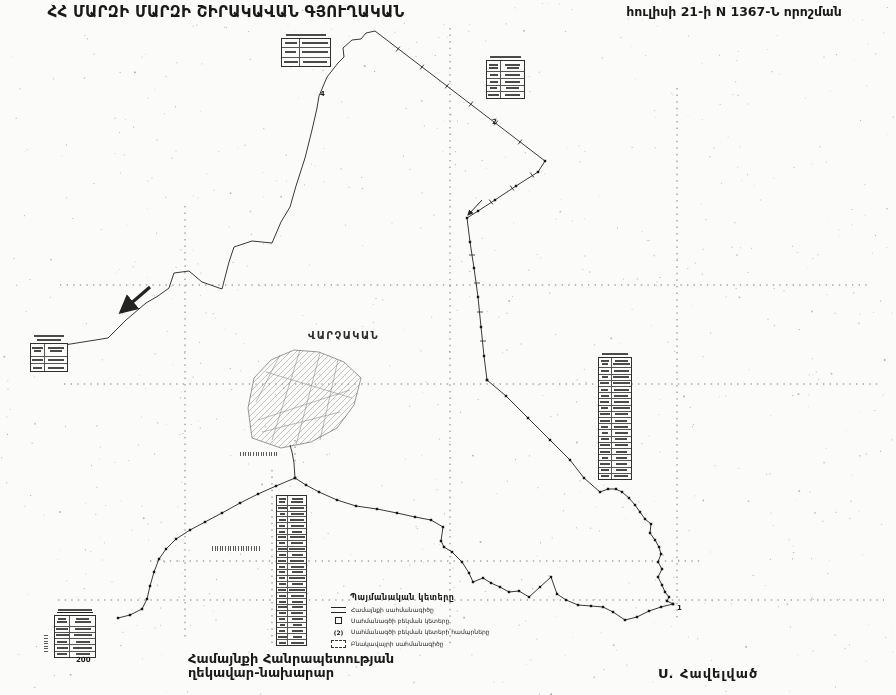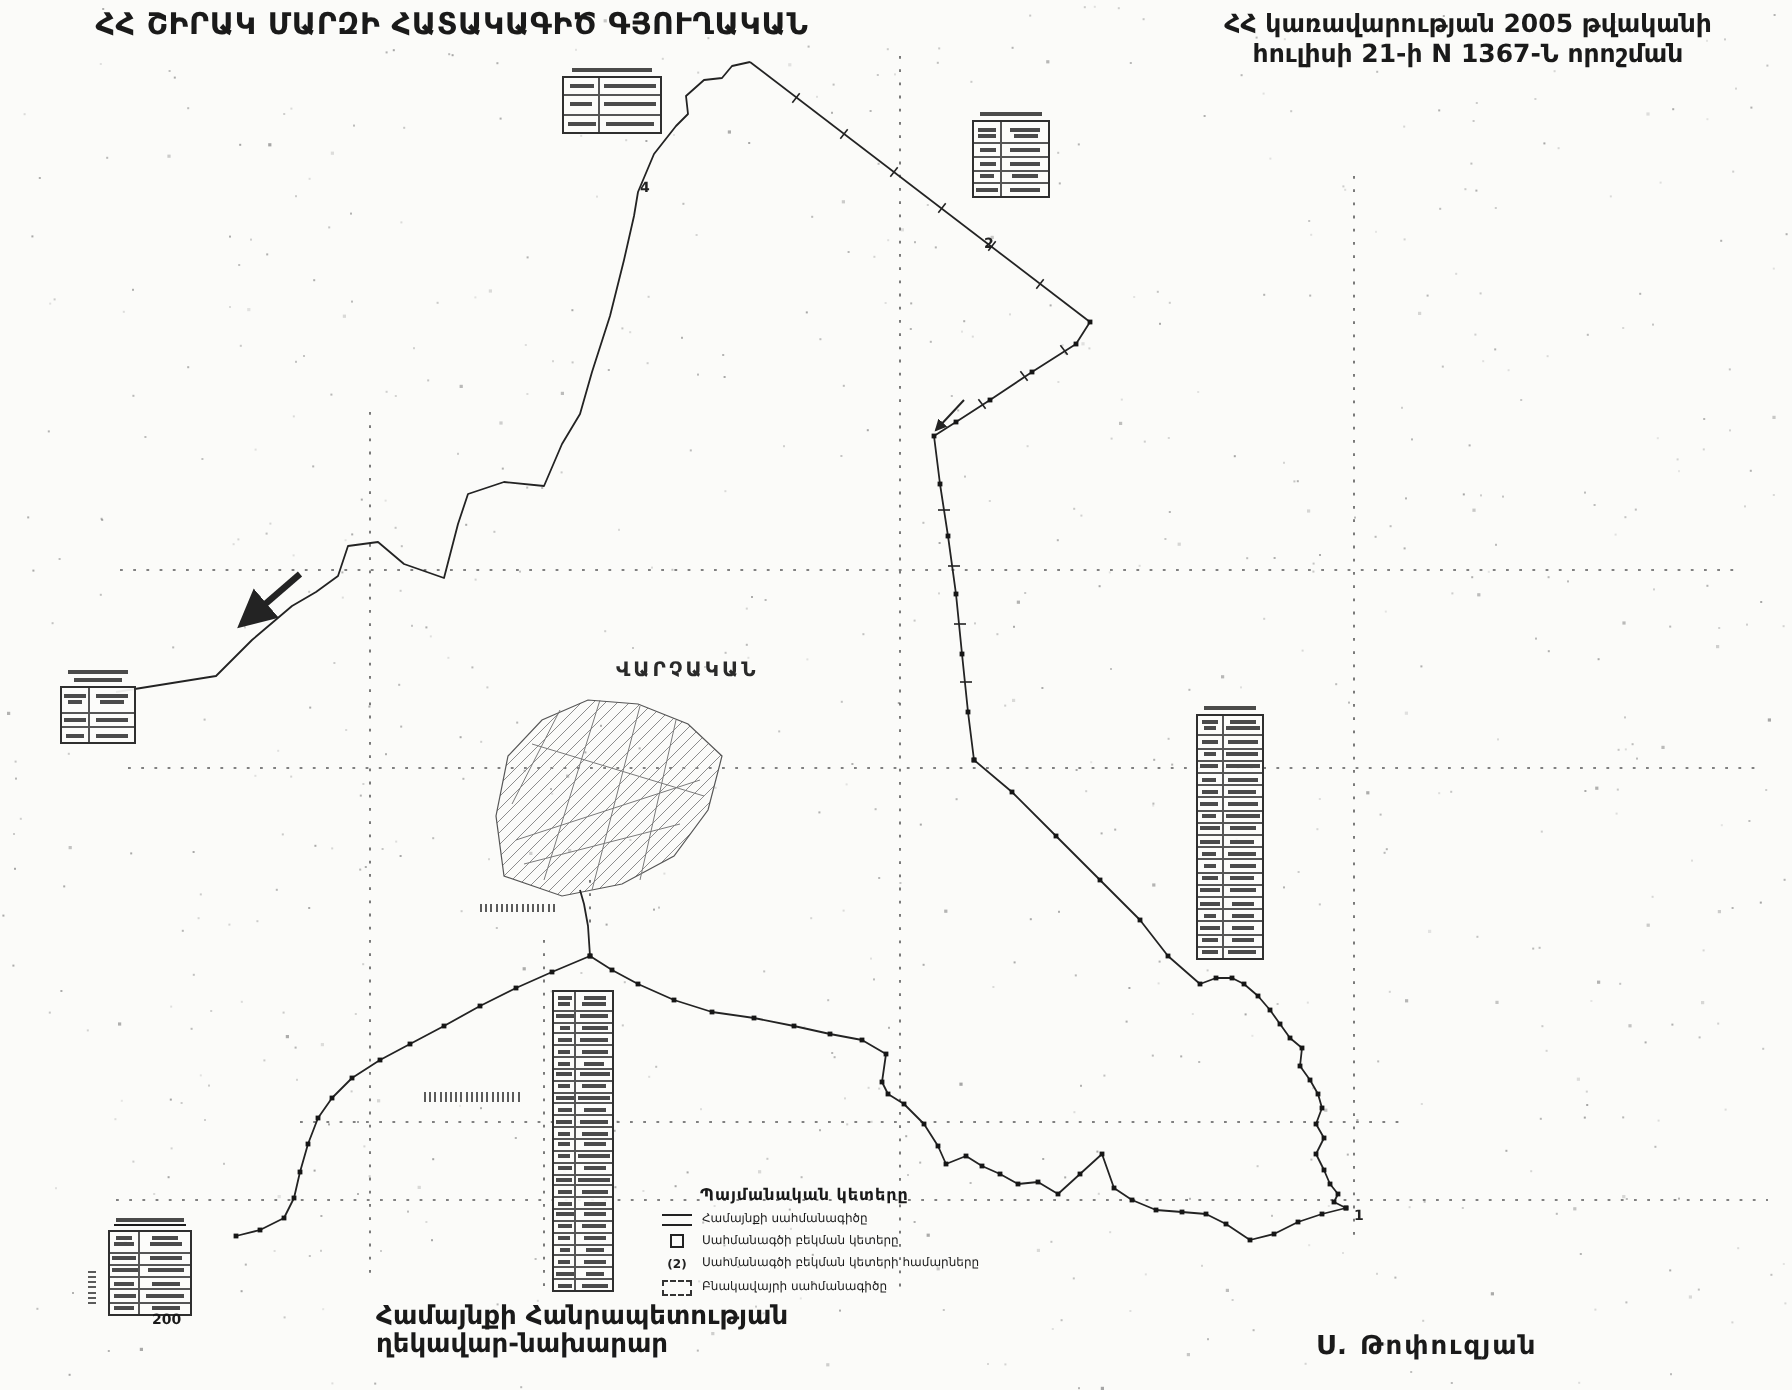--- a/index.html
+++ b/index.html
@@ -959,25 +959,24 @@
       <line x1="-3" y1="0" x2="3" y2="0" transform="translate(472,255) rotate(0)"></line>
       <line x1="-3" y1="0" x2="3" y2="0" transform="translate(477,283) rotate(0)"></line>
       <line x1="-3" y1="0" x2="3" y2="0" transform="translate(480,312) rotate(0)"></line>
       <line x1="-3" y1="0" x2="3" y2="0" transform="translate(483,341) rotate(0)"></line>
     </g>
     <line x1="150" y1="287" x2="121" y2="312" stroke="#232323" stroke-width="3.2" marker-end="url(#ah)"></line>
     <line x1="482" y1="200" x2="468" y2="215" stroke="#232323" stroke-width="1" marker-end="url(#ah)"></line>
   </svg>
 
 <div id="doc-title" class="abs">
-  <div>ՀՀ ՇԻՐԱԿ ՄԱՐԶԻ ՀԱՏԱԿԱԳԻԾ ԳՅՈՒՂԱԿԱՆ</div>
+  <div>ՀՀ ՄԱՐԶԻ ՄԱՐԶԻ ՇԻՐԱԿԱՎԱՆ ԳՅՈՒՂԱԿԱՆ</div>
 </div>
 
 <div id="appendix" class="abs">
-  <div>ՀՀ կառավարության 2005 թվականի</div>
   <div>հուլիսի 21-ի N 1367-Ն որոշման</div>
 </div>
 
 <div id="settlement-label" class="abs">ՎԱՐՉԱԿԱՆ</div>
 
 <div id="tables">
     <div class="tbl" style="left: 281px; top: 34px; width: 50px;">
       <div class="t-title" style="width: 43px;">
         <div class="bar" style="width: 92%;"></div>
       </div>
@@ -1545,21 +1544,21 @@
         <span class="lg-label">Բնակավայրի սահմանագիծը</span>
       </div>
     </div>
 </div>
 
 <div id="footer-left" class="abs">
   <div>Համայնքի Հանրապետության</div>
   <div>ղեկավար-նախարար</div>
 </div>
 
-<div id="signature" class="abs">Ս. Թոփուզյան</div>
+<div id="signature" class="abs">Ս. Հավելված</div>
 
 <div id="scale-label" class="abs">200</div>
 
 <div id="micro-labels">
     <div class="noise-label" style="left: 240px; top: 452px; width: 38px; height: 4px;"></div>
     <div class="noise-label" style="left: 212px; top: 546px; width: 48px; height: 5px;"></div>
     <div class="noise-label vert" style="left: 44px; top: 634px; width: 4px; height: 18px;"></div>
   </div>
 <div id="point-labels">
     <span class="pt-label" style="left: 492px; top: 118px;">2</span>

